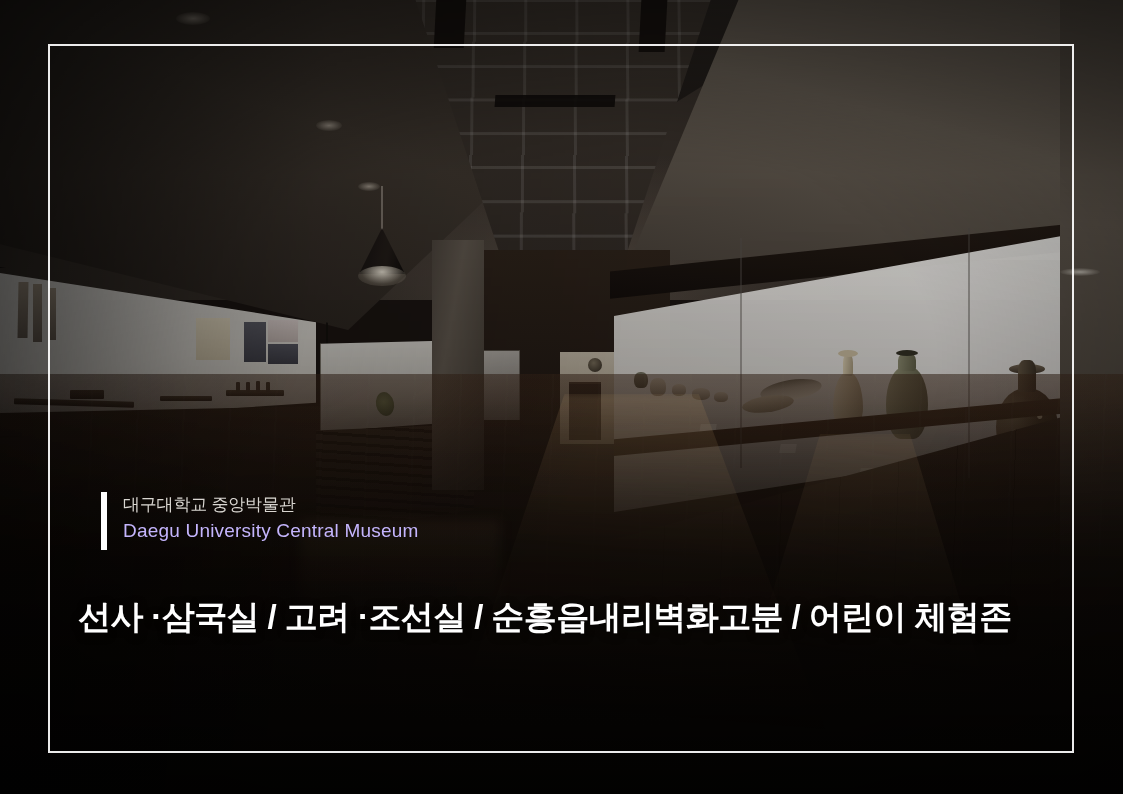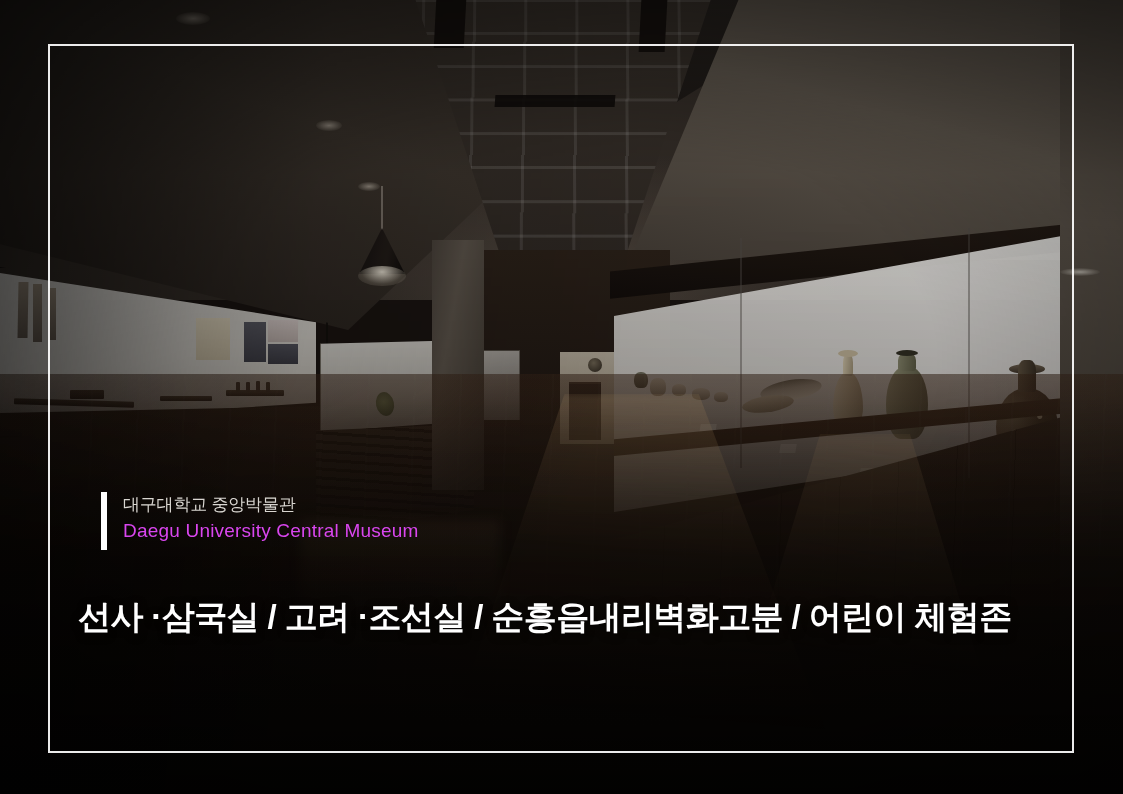--- a/index.html
+++ b/index.html
@@ -535,21 +535,21 @@
     line-height: 25px;
     letter-spacing: -0.2px;
     font-weight: 400;
     color: #d9d6d1;
   }
   .caption-en {
     font-size: 19px;
     line-height: 27px;
     letter-spacing: 0.2px;
     font-weight: 400;
-    color: #d946ef;
+    color: #c4b5fd;
   }
 
   .title-block {
     position: absolute;
     left: 78px; top: 590px;
     color: #ffffff;
   }
   .title-main {
     font-size: 59px;
     line-height: 68px;

